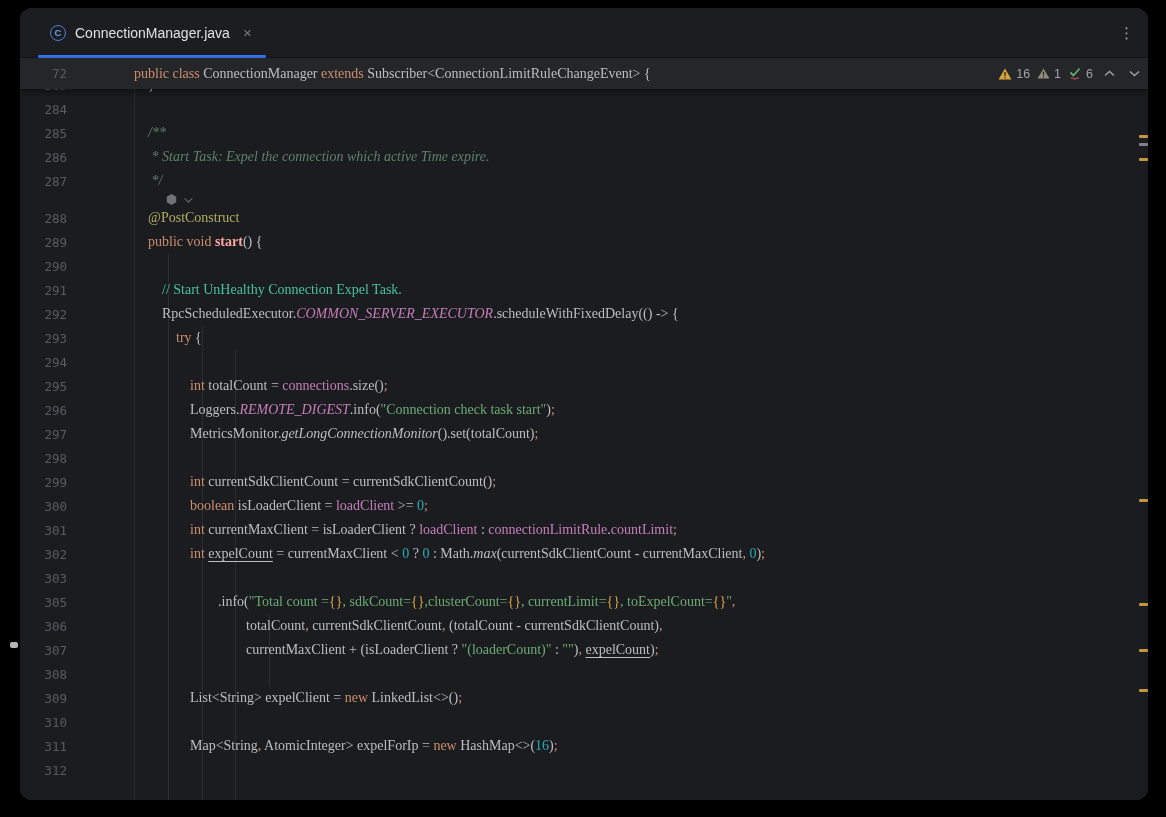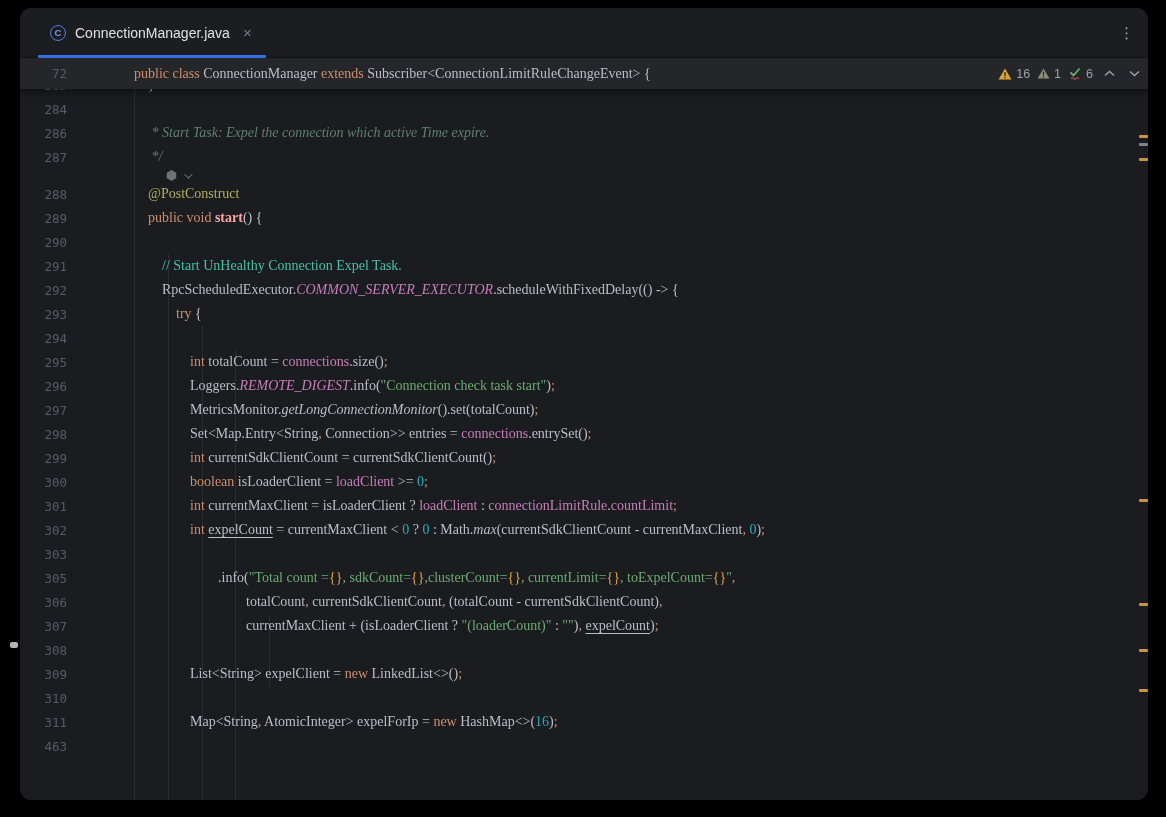--- a/index.html
+++ b/index.html
@@ -135,20 +135,24 @@
     <div class="lines">
         <div class="code-row">
           <span class="ln">283</span>
           <span class="code"><span class="tok-p">    }</span></span>
         </div>
         <div class="code-row">
           <span class="ln">284</span>
           <span class="code"></span>
         </div>
         <div class="code-row">
+          <span class="ln">285</span>
+          <span class="code"><span class="tok-dc">    /**</span></span>
+        </div>
+        <div class="code-row">
           <span class="ln">286</span>
           <span class="code"><span class="tok-dc">     * Start Task: Expel the connection which active Time expire.</span></span>
         </div>
         <div class="code-row">
           <span class="ln">287</span>
           <span class="code"><span class="tok-dc">     */</span></span>
         </div>
         <div class="inlay-row">
           <span class="inlay-icon"></span>
           <span class="inlay-chevron"></span>
@@ -188,21 +192,20 @@
         <div class="code-row">
           <span class="ln">296</span>
           <span class="code"><span class="tok-p">                Loggers.</span><span class="tok-sf">REMOTE_DIGEST</span><span class="tok-p">.info(</span><span class="tok-s">"Connection check task start"</span><span class="tok-p">)</span><span class="tok-pu">;</span></span>
         </div>
         <div class="code-row">
           <span class="ln">297</span>
           <span class="code"><span class="tok-p">                MetricsMonitor.</span><span class="tok-sm">getLongConnectionMonitor</span><span class="tok-p">().set(totalCount)</span><span class="tok-pu">;</span></span>
         </div>
         <div class="code-row">
           <span class="ln">298</span>
-          <span class="code"><span class="tok-p">                Set&lt;Map.Entry&lt;String</span><span class="tok-pu">,</span><span class="tok-p"> Connection&gt;&gt; entries = </span><span class="tok-f">connections</span><span class="tok-p">.entrySet()</span><span class="tok-pu">;</span></span>
         </div>
         <div class="code-row">
           <span class="ln">299</span>
           <span class="code"><span class="tok-p">                </span><span class="tok-k">int</span><span class="tok-p"> currentSdkClientCount = currentSdkClientCount()</span><span class="tok-pu">;</span></span>
         </div>
         <div class="code-row">
           <span class="ln">300</span>
           <span class="code"><span class="tok-p">                </span><span class="tok-k">boolean</span><span class="tok-p"> isLoaderClient = </span><span class="tok-f">loadClient</span><span class="tok-p"> &gt;= </span><span class="tok-n">0</span><span class="tok-pu">;</span></span>
         </div>
         <div class="code-row">
@@ -239,21 +242,21 @@
         </div>
         <div class="code-row">
           <span class="ln">310</span>
           <span class="code"></span>
         </div>
         <div class="code-row">
           <span class="ln">311</span>
           <span class="code"><span class="tok-p">                Map&lt;String</span><span class="tok-pu">,</span><span class="tok-p"> AtomicInteger&gt; expelForIp = </span><span class="tok-k">new</span><span class="tok-p"> HashMap&lt;&gt;(</span><span class="tok-n">16</span><span class="tok-p">)</span><span class="tok-pu">;</span></span>
         </div>
         <div class="code-row">
-          <span class="ln">463</span>
+          <span class="ln">312</span>
           <span class="code"></span>
         </div>
       </div>
   </div>
 
   <div id="stripe"></div>
 
 <div class="stripe-mark stripe-warning" style="top: 127px;"></div>
     <div class="stripe-mark stripe-dim" style="top: 135px;"></div>
     <div class="stripe-mark stripe-warning" style="top: 150px;"></div>

